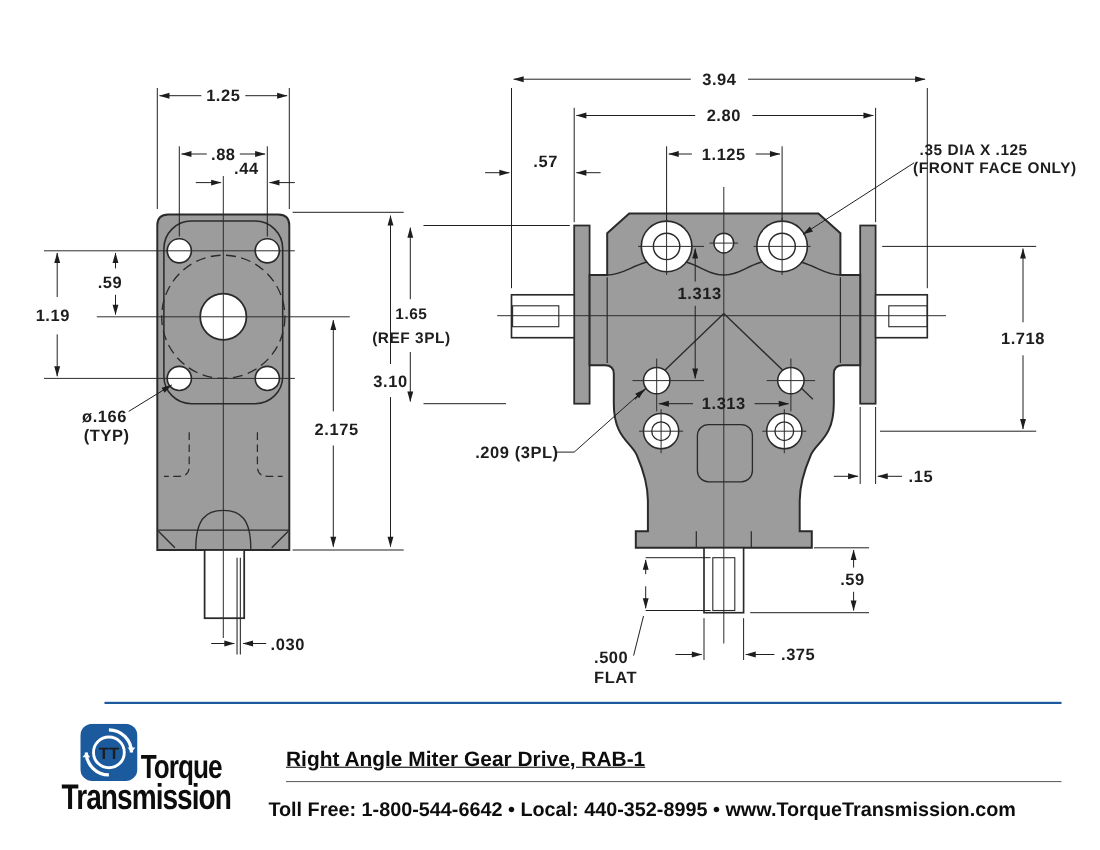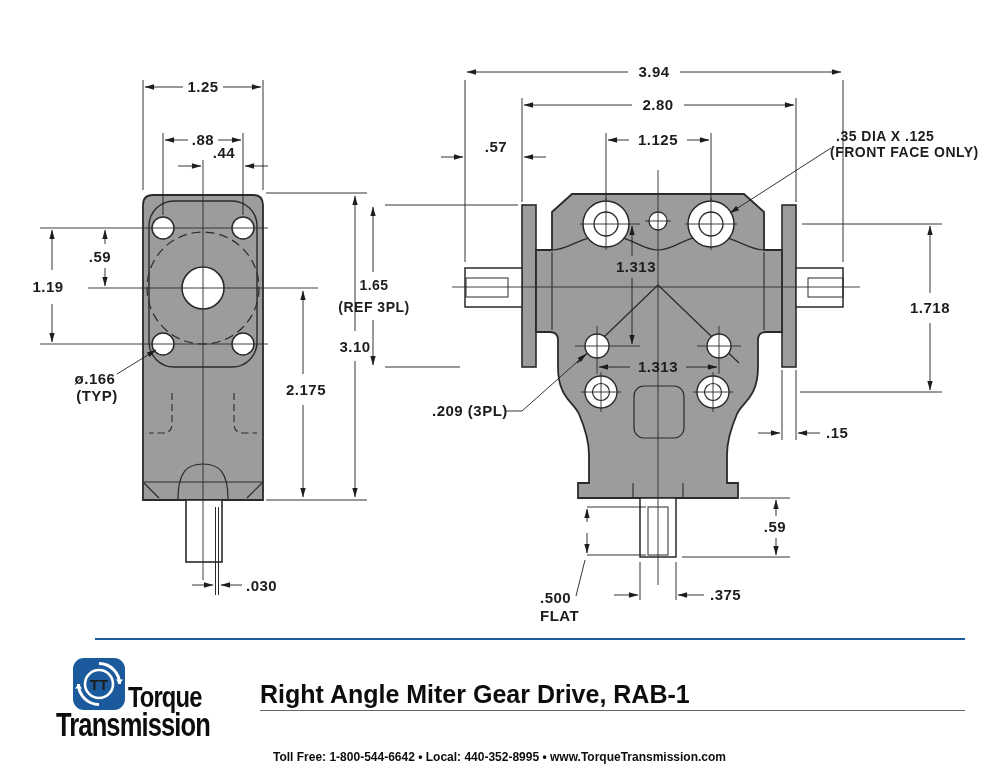--- a/index.html
+++ b/index.html
@@ -14,23 +14,23 @@
   svg text{font-family:"Liberation Sans","DejaVu Sans",sans-serif;
            font-size:15px;font-weight:700;fill:#1d1d1d;letter-spacing:.5px;}
   svg text.note{font-size:14px;}
   
   .footer-rule{position:absolute;left:95px;top:638px;width:870px;height:2px;background:var(--blue);}
   .logo-box{position:absolute;left:73px;top:658px;width:52px;height:52px;}
   .brand1{position:absolute;left:128px;top:680px;font-size:27px;font-weight:800;color:#0d0d0d;
           transform:scaleX(.88) scaleY(1.12);transform-origin:left top;letter-spacing:-1px;}
   .brand2{position:absolute;left:56px;top:707px;font-size:29px;font-weight:800;color:#0d0d0d;
           transform:scaleX(.88) scaleY(1.12);transform-origin:left top;letter-spacing:-1px;}
-  .product-title{position:absolute;left:260px;top:680px;font-size:25px;font-weight:700;color:#0d0d0d;}
+  .product-title{position:absolute;left:260px;top:680px;font-size:19px;font-weight:700;color:#0d0d0d;text-decoration:underline;}
   .title-rule{position:absolute;left:260px;top:710px;width:705px;height:1px;background:#666;}
-  .contact-line{position:absolute;left:273px;top:726px;font-size:12px;font-weight:700;color:#0d0d0d;margin-top:24px;}
+  .contact-line{position:absolute;left:244px;top:726px;font-size:18px;font-weight:700;color:#0d0d0d;}
 </style>
 </head>
 <body>
 
 <div class="page">
 
 <svg class="drawing" width="1000" height="630" viewBox="0 0 1000 630">
   <defs>
     <marker id="arr" viewBox="0 0 12 8" refX="11.5" refY="4" markerWidth="13" markerHeight="7" orient="auto-start-reverse">
           <path d="M0,0.6 L12,4 L0,7.4 Z" fill="#1d1d1d"></path>

